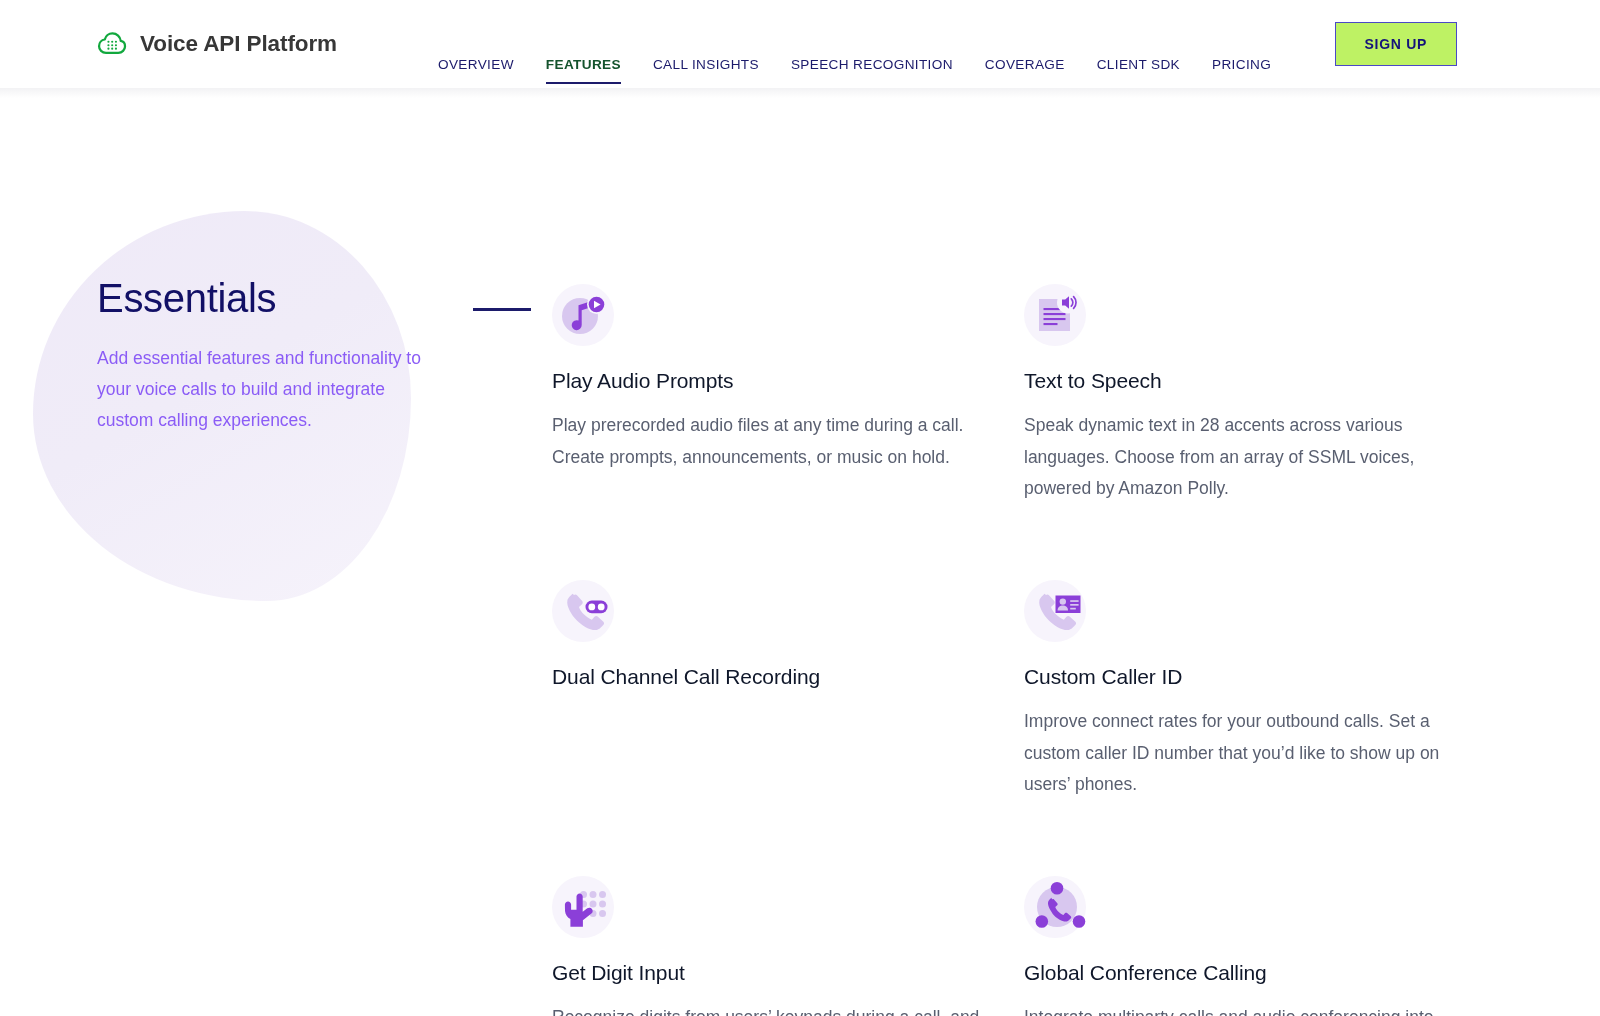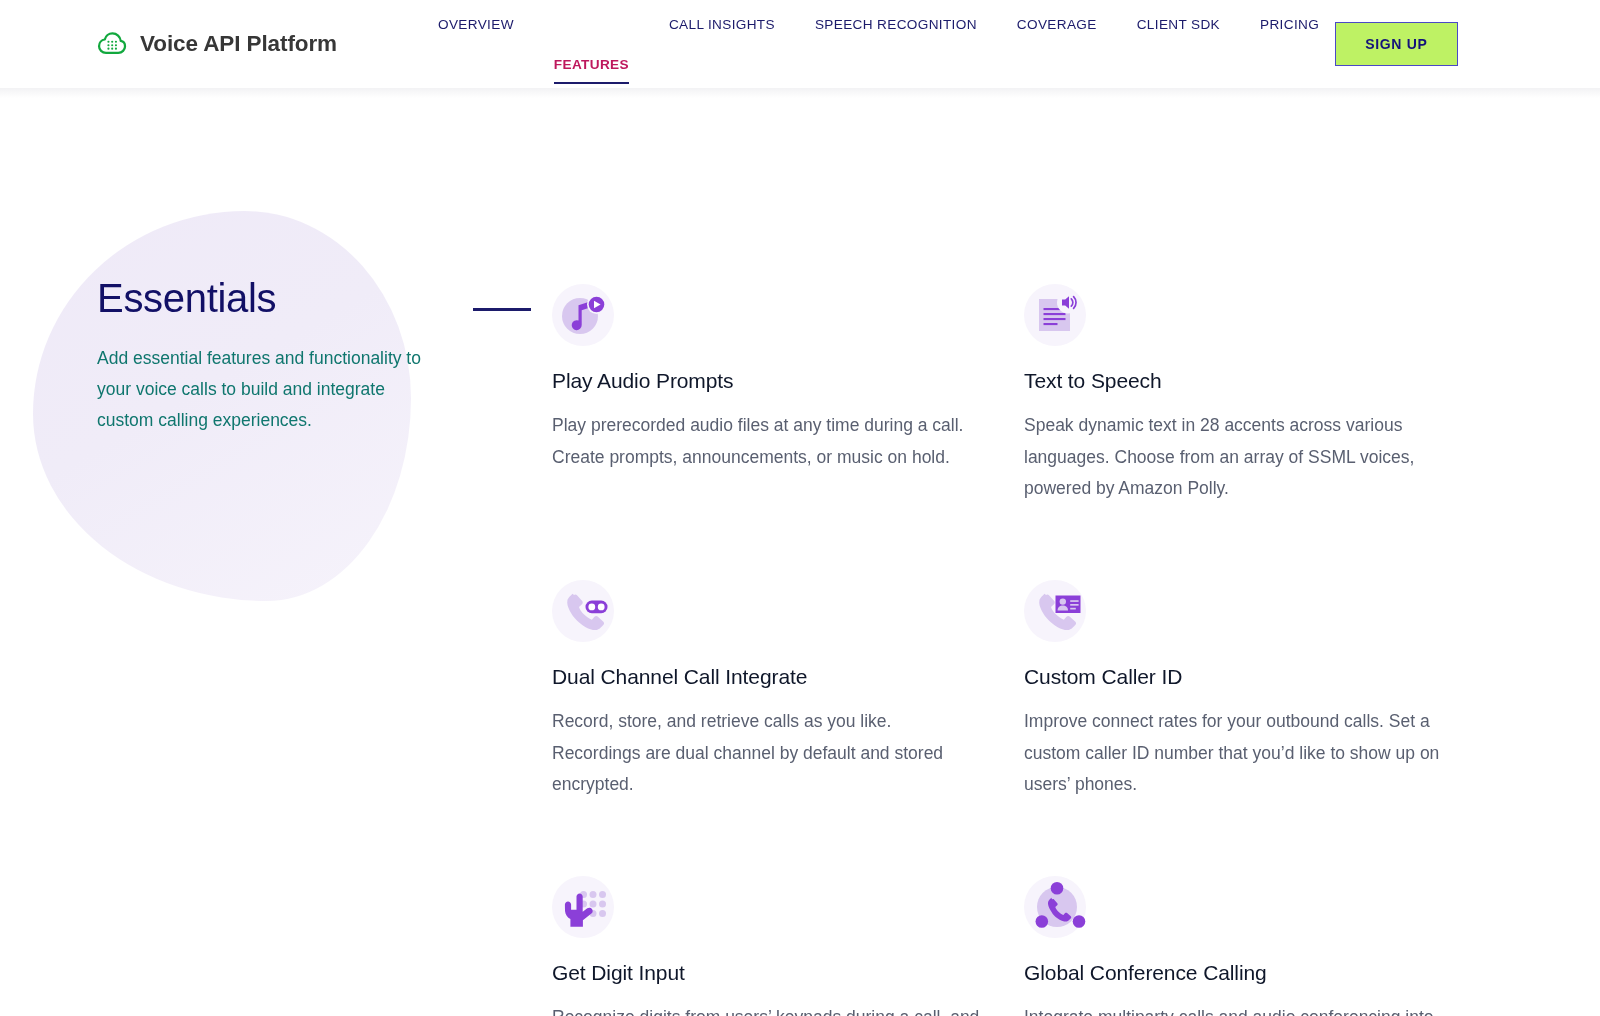--- a/index.html
+++ b/index.html
@@ -47,38 +47,38 @@
     font-size: 22.5px;
     font-weight: 700;
     color: #373737;
     letter-spacing: -0.1px;
     white-space: nowrap;
     text-align: center;
   }
 
   .main-nav {
     display: flex;
-    align-items: flex-start;
-    gap: 8px;
+    align-items: flex-end;
+    gap: 0;
     margin-left: 85px;
   }
   .nav-item {
     position: relative;
     font-size: 13.6px;
     font-weight: 500;
     color: #1c1b6b;
     letter-spacing: 0.35px;
     text-decoration: none;
     white-space: nowrap;
     padding: 0 16px;
     cursor: pointer;
   }
   .nav-item.is-active {
     font-weight: 700;
-    color: #be185d;
+    color: #14532d;
     margin-top: 40px;
   }
   .nav-item.is-active::after {
     content: "";
     position: absolute;
     left: 16px; right: 16px;
     bottom: -12px;
     height: 2px;
     background: #1c1b6b;
   }
@@ -126,21 +126,21 @@
     font-size: 40px;
     font-weight: 400;
     color: #121066;
     letter-spacing: -0.3px;
     line-height: 1.12;
     margin-bottom: 22px;
   }
   .intro-desc {
     font-size: 17.5px;
     line-height: 1.78;
-    color: #0f766e;
+    color: #8b5cf6;
     font-weight: 400;
   }
 
   .section-rule {
     position: absolute;
     left: 473px;
     top: 220px;
     width: 58px;
     height: 3px;
     background: #1c1b6b;
@@ -262,22 +262,21 @@
     </article>
 
     <article class="feature">
       <svg class="feature-icon" viewBox="0 0 62 62">
         <circle cx="31" cy="31" r="31" fill="#f7f4fc"></circle>
         <path d="M20.6 13.8 c-1.3 1.1-4.6 4-5.2 6.6 -1.3 5.6 4.1 14.6 9.5 20 5.4 5.4 14.4 10.8 20 9.5 2.6-.6 5.5-3.9 6.6-5.2 .8-.9 .7-2.2-.1-3 l-5.8-5.2 c-.9-.8-2.3-.7-3.1 .2 l-2.7 3 c-2.5-.7-5.6-3-7.7-5.1 -2.1-2.1-4.4-5.2-5.1-7.7 l3-2.7 c.9-.8 1-2.2 .2-3.1 l-5.2-5.8 c-.8-.9-2.1-1-3-.2 z" fill="#d8c7ef"></path>
         <rect x="33.5" y="20.6" width="22" height="12.6" rx="6.3" fill="#8b3fd8"></rect>
         <circle cx="39.8" cy="26.9" r="3.4" fill="#ffffff"></circle>
         <circle cx="49.2" cy="26.9" r="3.4" fill="#ffffff"></circle>
       </svg>
-      <h2 class="feature-title">Dual Channel Call Integrate</h2>
-      <p class="feature-desc">Record, store, and retrieve calls as you like. Recordings are dual channel by default and stored encrypted.</p>
+      <h2 class="feature-title">Dual Channel Call Recording</h2>
     </article>
 
     <article class="feature">
       <svg class="feature-icon" viewBox="0 0 62 62">
         <circle cx="31" cy="31" r="31" fill="#f7f4fc"></circle>
         <path d="M20.6 13.8 c-1.3 1.1-4.6 4-5.2 6.6 -1.3 5.6 4.1 14.6 9.5 20 5.4 5.4 14.4 10.8 20 9.5 2.6-.6 5.5-3.9 6.6-5.2 .8-.9 .7-2.2-.1-3 l-5.8-5.2 c-.9-.8-2.3-.7-3.1 .2 l-2.7 3 c-2.5-.7-5.6-3-7.7-5.1 -2.1-2.1-4.4-5.2-5.1-7.7 l3-2.7 c.9-.8 1-2.2 .2-3.1 l-5.2-5.8 c-.8-.9-2.1-1-3-.2 z" fill="#d8c7ef"></path>
         <rect x="31.5" y="15.5" width="25" height="17.5" fill="#8b3fd8"></rect>
         <circle cx="38.8" cy="21.6" r="3.2" fill="#d8c7ef"></circle>
         <path d="M33.6 30.4 c0-3.1 2.3-4.8 5.2-4.8 s5.2 1.7 5.2 4.8 z" fill="#d8c7ef"></path>
         <g fill="#d8c7ef">

